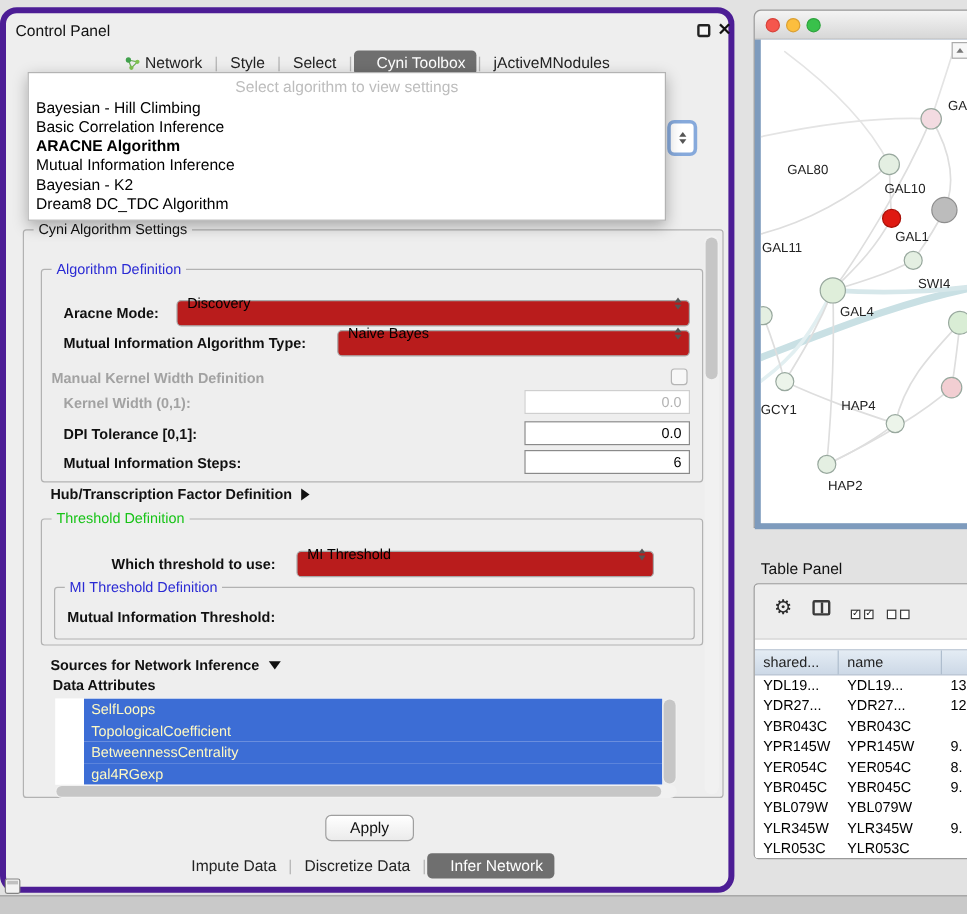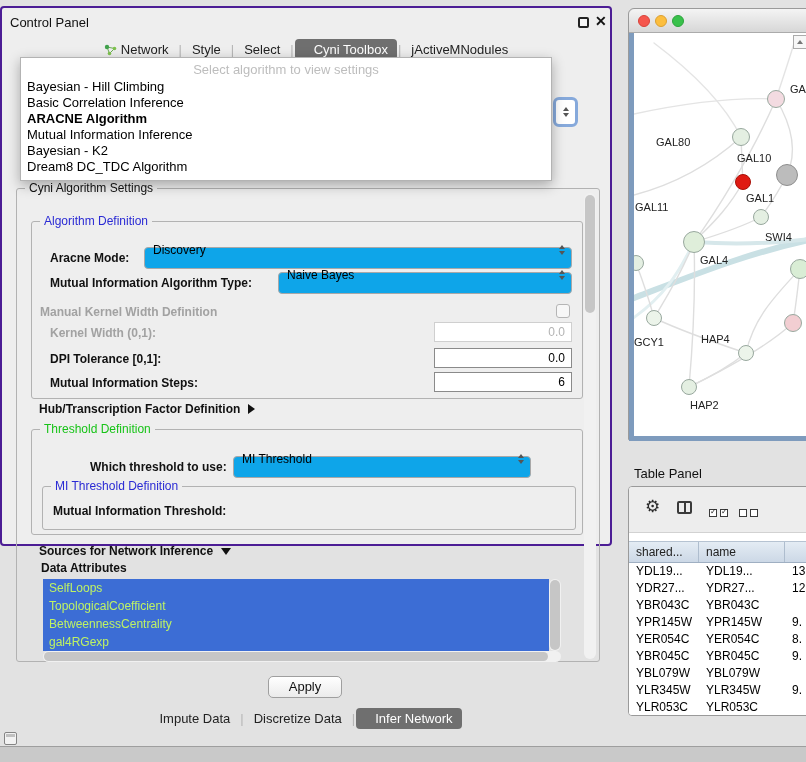--- a/index.html
+++ b/index.html
@@ -1,22 +1,22 @@
 <!DOCTYPE html>
 <html><head>
 <meta charset="utf-8">
 <style>
   * { box-sizing: border-box; margin: 0; padding: 0; }
   html,body { width:806px; height:762px; }
   body { font-family:"Liberation Sans", sans-serif; background:#e2e2e2; overflow:hidden; position:relative; }
   .page { position:relative; width:806px; height:762px; overflow:hidden; background:#e2e2e2; }
 
   
-  .control-panel { position:absolute; left:0; top:6px; width:612px; height:540px;
-    background:#eeeeee; border:2px solid #4c1d95; border-radius:4px; }
+  .control-panel { position:absolute; left:0; top:6px; width:612px; height:738px;
+    background:#eeeeee; border:5px solid #4c1d95; border-radius:14px; }
   .cp-title { position:absolute; left:8px; top:7px; font-size:13px; color:#111; }
   .dock-btn { position:absolute; left:576px; top:9px; width:11px; height:11px; border:2px solid #222; border-radius:2px; background:#f5f5f5; }
   .close-btn { position:absolute; left:593px; top:5px; font-size:14px; font-weight:bold; color:#111; cursor:default; }
 
   .cp-tabs { position:absolute; left:0; top:31px; width:100%; display:flex; justify-content:center; align-items:center; font-size:13px; color:#222; }
   .tab { padding:3px 9px; border-radius:4px; display:inline-flex; align-items:center; gap:4px; white-space:nowrap; }
   .tab.selected { background:#6f6f6f; color:#fff;padding-left:19px; }
   .tab-sep { color:#b5b5b5; padding:0 1px; }
   .tab-icon { display:inline-flex; }
 
@@ -35,38 +35,38 @@
   .groupbox { position:absolute; border:1px solid #b2b2b2; border-radius:3px; }
   .gb-title { position:absolute; top:-8px; left:8px; background:#eeeeee; padding:0 4px; font-size:12px; color:#111; white-space:nowrap;text-align:center; }
   .gb-title.blue { color:#2a2ad4; }
   .gb-title.green { color:#17c317; }
 
   .settings-group { left:14px; top:180px; width:584px; height:474px; }
 
   .field-label { position:absolute; font-size:12px; font-weight:bold; color:#111; white-space:nowrap; }
   .field-label.gray { color:#a2a2a2; }
 
-  .combo { position:absolute; height:22px; background:#0ea5e9; border:1px solid #a8a8a8; border-radius:4px;
+  .combo { position:absolute; height:22px; background:#b91c1c; border:1px solid #a8a8a8; border-radius:4px;
     display:flex; align-items:center; padding:0 5px 16px 8px; font-size:12px; color:#000; }
   .combo-arrows { margin-left:auto; display:flex; flex-direction:column; gap:2px; padding-right:1px; }
   .tri-up { width:0; height:0; border-left:3.5px solid transparent; border-right:3.5px solid transparent; border-bottom:4px solid #555; }
   .tri-down { width:0; height:0; border-left:3.5px solid transparent; border-right:3.5px solid transparent; border-top:4px solid #555; }
 
   .text-field { position:absolute; height:20px; background:#fff; border:1px solid #8a8a8a; font-size:12px;
     text-align:right; padding:2px 6px; color:#000; }
   .text-field.disabled { border-color:#cfcfcf; color:#b3b3b3; }
 
   .checkbox { position:absolute; width:14px; height:14px; background:#f7f7f7; border:1px solid #b5b5b5; border-radius:3px; }
 
   .section-toggle { position:absolute; font-size:12px; font-weight:bold; color:#111; display:flex; align-items:center; white-space:nowrap; }
   .tri-right-big { display:inline-block; width:0; height:0; border-top:5px solid transparent; border-bottom:5px solid transparent; border-left:7px solid #111; margin-left:8px; }
   .tri-down-big { display:inline-block; width:0; height:0; border-left:5px solid transparent; border-right:5px solid transparent; border-top:7px solid #111; margin-left:8px; }
 
   .attr-list { position:absolute; left:26px; top:390px; width:506px; height:72px; background:#fff; overflow:hidden; }
-  .attr-row { height:18px; line-height:18px; background:#3c6dd5; color:#bef264; font-size:12px; padding:0 6px; white-space:nowrap; }
+  .attr-row { height:18px; line-height:18px; background:#3c6dd5; color:#fef9c3; font-size:12px; padding:0 6px; white-space:nowrap;margin-left:24px; }
 
   .scroll-track-v { position:absolute; background:#f1f1f1; border-radius:6px; }
   .scroll-thumb-v { position:absolute; left:1px; right:1px; background:#c6c6c6; border-radius:5px; }
   .scroll-track-h { position:absolute; background:#f1f1f1; border-radius:6px; }
   .scroll-thumb-h { position:absolute; top:1px; bottom:1px; background:#c6c6c6; border-radius:5px; }
 
   .apply-btn { position:absolute; left:266px; top:668px; width:74px; height:22px; border:1px solid #9f9f9f; border-radius:5px;
     background:linear-gradient(#ffffff,#ebebeb); font-size:13px; text-align:center; line-height:20px; color:#111; }
 
   .bottom-tabs { position:absolute; left:0; top:700px; width:100%; display:flex; justify-content:center; align-items:center; font-size:13px; color:#222; }
@@ -215,21 +215,21 @@
 
       <div class="section-toggle" style="left:22px; top:213px;">
         <span>Hub/Transcription Factor Definition</span>
         <span class="tri-right-big"></span>
       </div>
 
       <div class="groupbox" style="left:14px; top:240px; width:552px; height:106px;">
         <span class="gb-title green">Threshold Definition</span>
 
         <div class="field-label" style="left:58px; top:30px;">Which threshold to use:</div>
-        <div class="combo" style="left:201px; top:26px; width:298px;gap:24px;">
+        <div class="combo" style="left:212px; top:26px; width:298px;gap:24px;">
           <span>MI Threshold</span>
           <span class="combo-arrows">
               <span class="tri-up"></span>
               <span class="tri-down"></span>
             </span>
         </div>
 
         <div class="groupbox" style="left:10px; top:56px; width:534px; height:44px;">
           <span class="gb-title blue">MI Threshold Definition</span>
           <div class="field-label" style="left:10px; top:17px;">Mutual Information Threshold:</div>

